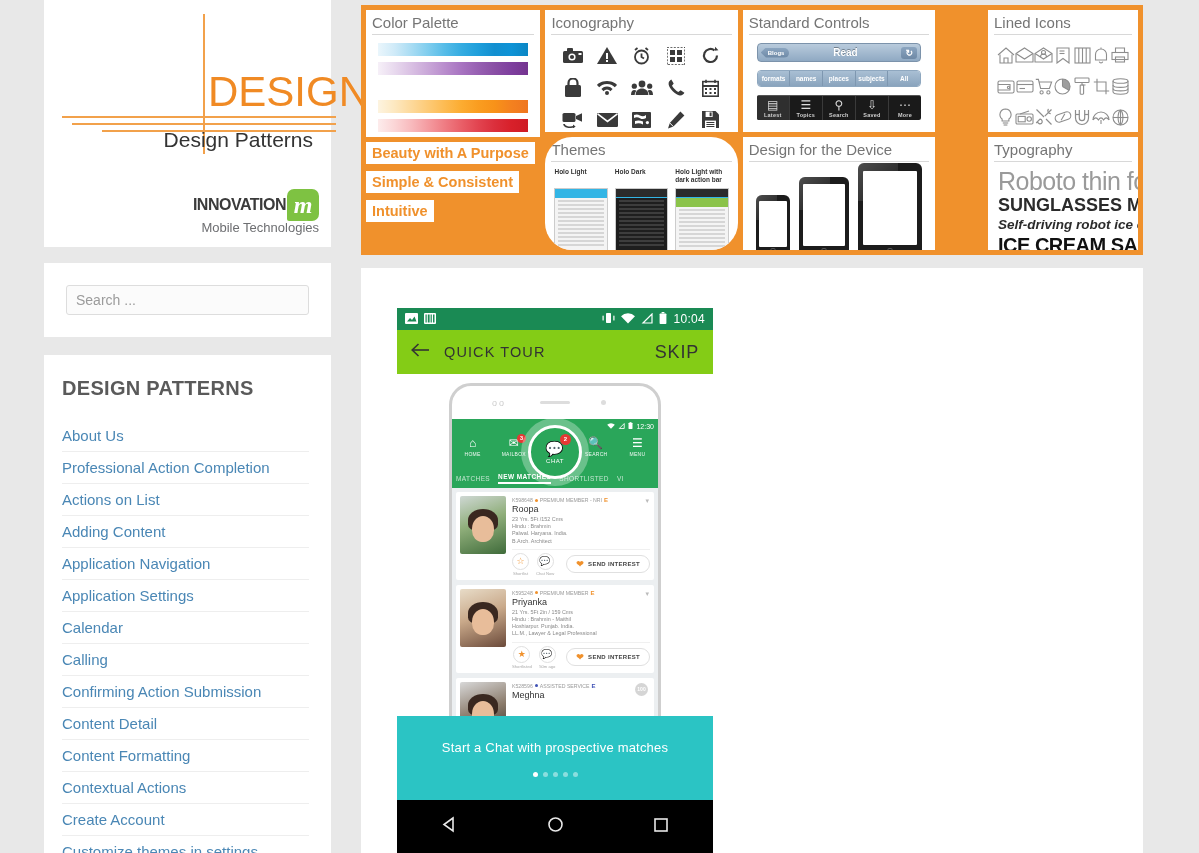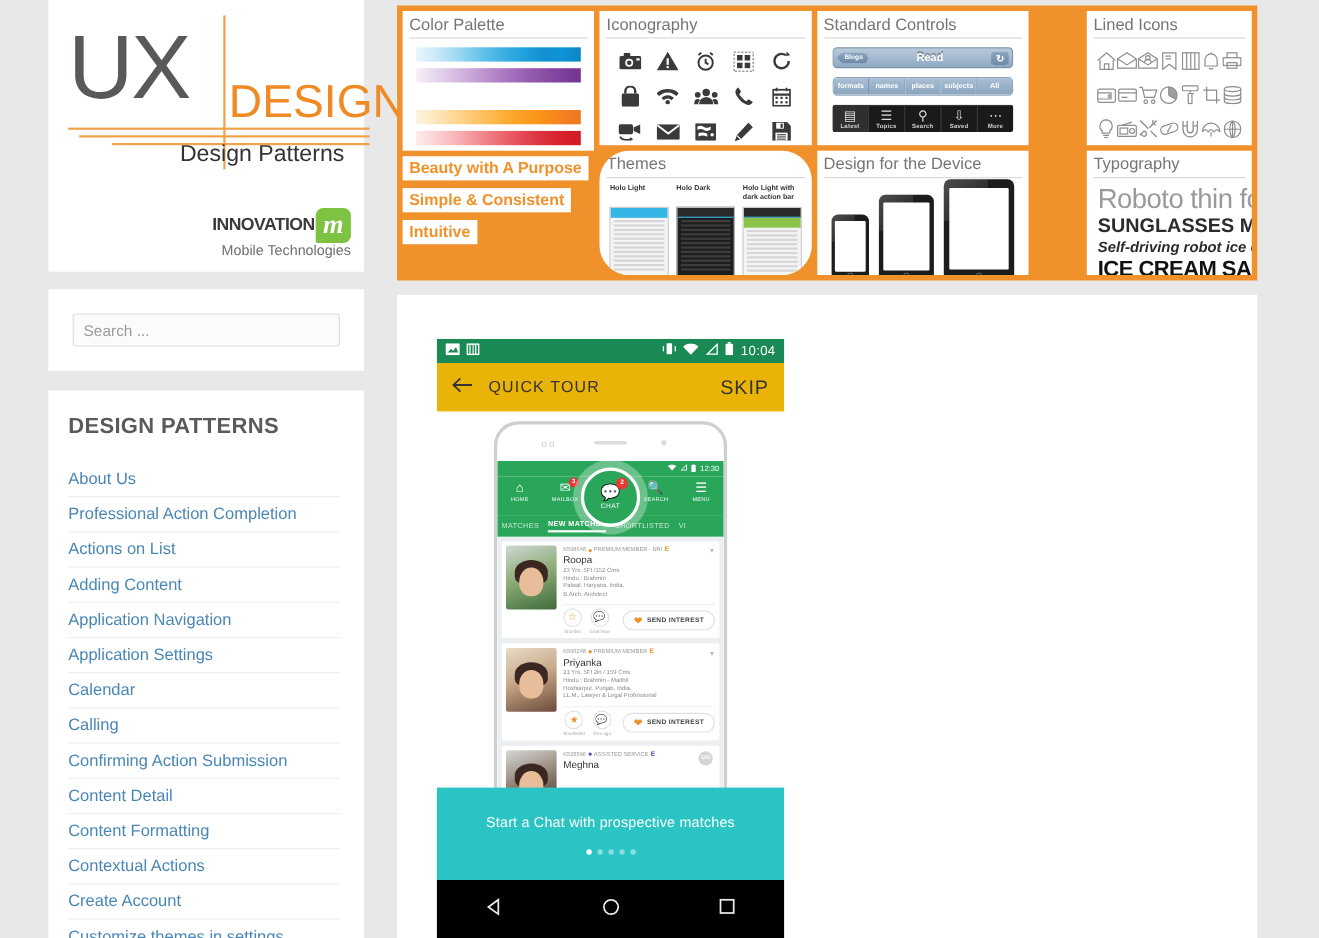--- a/index.html
+++ b/index.html
@@ -211,21 +211,21 @@
   }
   .status-bar {
     height: 22px; background: #1a8a54; display: flex; align-items: center;
     padding: 0 8px; color: #fff;
   }
   .sb-left { display: flex; gap: 6px; align-items: center; }
   .sb-right { margin-left: auto; display: flex; gap: 6px; align-items: center; }
   .sb-time { font-size: 12px; font-weight: 400; letter-spacing: .3px; }
 
   .tour-header {
-    height: 45px; background: #eab308; display: flex; align-items: center;
+    height: 45px; background: #84cc16; display: flex; align-items: center;
     padding: 0 14px; border-bottom: 1px solid #fff;
   }
   .tour-title { font-size: 14.5px; color: #333; letter-spacing: 1.1px; margin-left: 14px; }
   .tour-skip { margin-left: auto; font-size: 18px; color: #333; letter-spacing: .8px; }
 
   .tour-stage { position: relative; height: 410px; background: #fff; }
 
   
   .inner-phone {
     position: absolute; left: 52px; top: 8px; width: 212px; height: 402px;
@@ -346,21 +346,20 @@
 </head>
 <body>
 
 <div class="page">
 
   <div class="sidebar">
 
     <div class="logo-card">
       <div class="logo-top">
         <div class="logo-vline"></div>
-        <div class="logo-ux">UX</div>
         <div class="logo-design">DESIGN</div>
         <div class="logo-hline1"></div>
         <div class="logo-hline2"></div>
         <div class="logo-hline3"></div>
         <div class="logo-patterns">Design Patterns</div>
       </div>
       <div class="logo-bottom">
         <div class="innov-row">
           <span class="innov-text">INNOVATION</span>
           <span class="innov-m">m</span>

